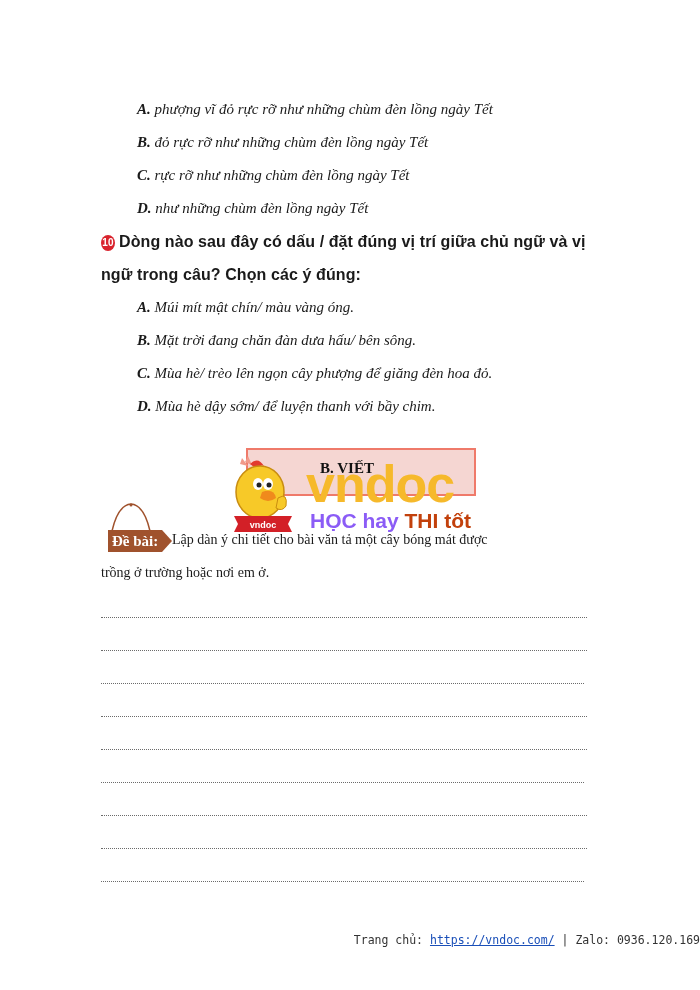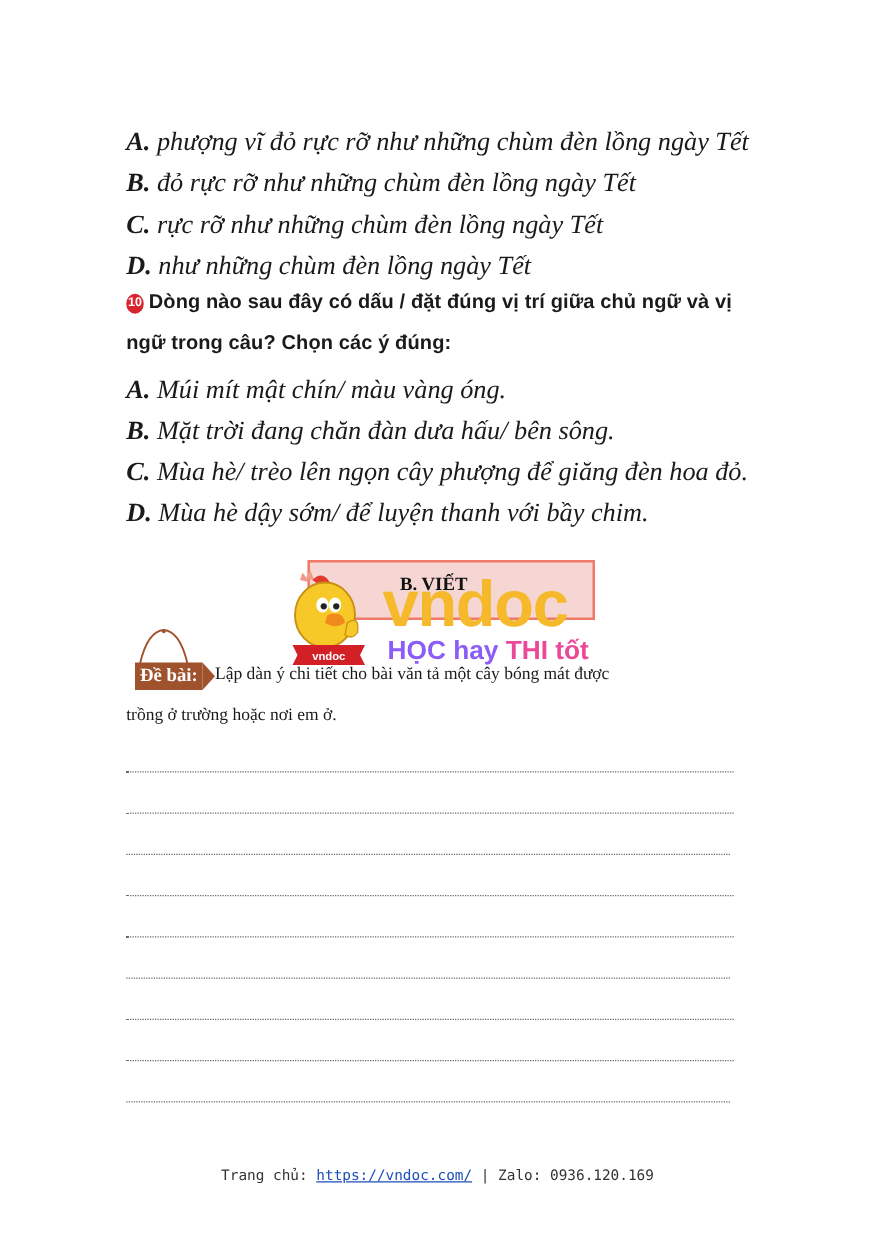--- a/index.html
+++ b/index.html
@@ -1,40 +1,40 @@
 <!DOCTYPE html>
 <html><head>
 <meta charset="utf-8">
 <style>
   html, body { margin: 0; padding: 0; background: #ffffff; }
   body { width: 700px; height: 990px; position: relative; overflow: hidden;
          font-family: "DejaVu Serif", "Liberation Serif", serif; color: #1a1a1a; }
   .line { position: absolute; left: 101px; font-size: 15.5px; white-space: nowrap; }
-  .opt { font-style: italic; font-family: "Liberation Serif", serif; font-size: 21px; }
+  .opt { font-style: italic; font-family: "Liberation Serif", serif; font-size: 15px; margin-left: 36px; }
   .opt b { font-weight: bold; }
   .q { font-family: "Liberation Sans", sans-serif; font-weight: bold; font-size: 16px; letter-spacing: 0.1px; }
   .qnum { display: inline-block; width: 14px; height: 16px; border-radius: 50%; background: #d9232d;
           color: #fff; font-size: 10px; line-height: 16px; text-align: center; font-weight: bold;
           vertical-align: 1px; margin-right: 4px; }
   .dots { position: absolute; left: 101px; width: 486px; height: 0;
           border-top: 1px dotted #6b6b6b; }
-  .footer { position: absolute; top: 933px; left: 0; width: 700px; text-align: center;
+  .footer { position: absolute; top: 933px; left: 0; width: 700px; text-align: right;
             font-family: "DejaVu Sans Mono", "Liberation Mono", monospace; font-size: 11.5px; color: #333; }
   .footer a { color: #1a4fb8; text-decoration: underline; }
   .logo { position: absolute; left: 228px; top: 440px; width: 260px; height: 95px; }
   .banner { position: absolute; left: 18px; top: 8px; width: 226px; height: 44px;
             background: #f5d6d2; border: 2px solid #ef7a6a; }
   .banner-text { position: absolute; left: 92px; top: 20px; font-family: "Liberation Serif", serif;
                  font-weight: bold; font-size: 15px; color: #111; }
   .vndoc-big { position: absolute; left: 78px; top: 18px; font-family: "Liberation Sans", sans-serif;
                font-weight: bold; font-size: 52px; color: #f6b92b; letter-spacing: -1px; line-height: 1; }
   .slogan { position: absolute; left: 82px; top: 70px; font-family: "Liberation Sans", sans-serif;
             font-weight: bold; font-size: 21px; line-height: 1; }
   .slogan .g { color: #8b5cf6; text-align: right; }
-  .slogan .r { color: #ec4899; margin-top: 7px; }
+  .slogan .r { color: #c2410c; margin-top: 7px; }
   .chick { position: absolute; left: 0; top: 14px; width: 70px; height: 80px; }
   .tag { position: absolute; left: 96px; top: 530px; height: 22px; background: #a0522d; color: #fff;
          font-family: "Liberation Serif", serif; font-weight: bold; font-size: 15px; line-height: 22px;
          padding: 0 4px 0 4px; margin-left: 12px; }
   .tag::after { content: ""; position: absolute; right: -10px; top: 0; border-left: 10px solid #a0522d;
                 border-top: 11px solid transparent; border-bottom: 11px solid transparent; }
   .hanger { position: absolute; left: 108px; top: 503px; width: 46px; height: 28px; }
   .prompt { font-family: "Liberation Serif", serif; font-size: 14px; }
 </style>
 </head>

